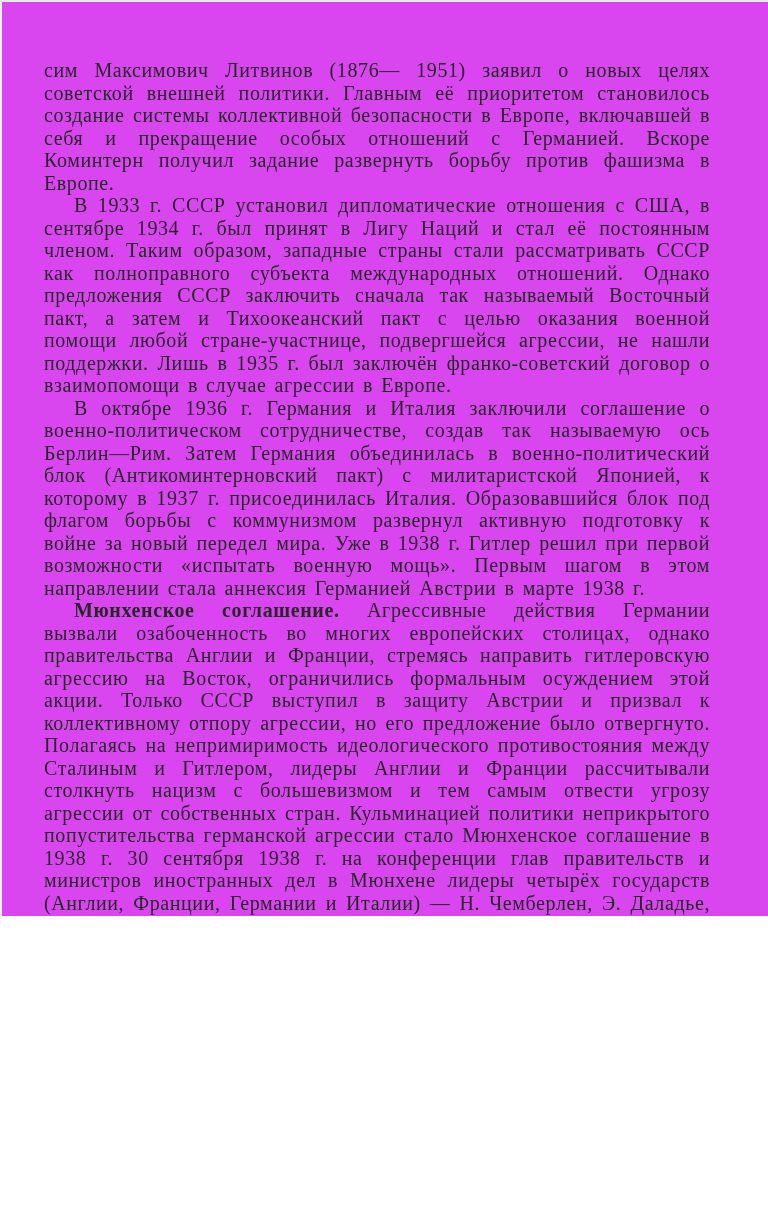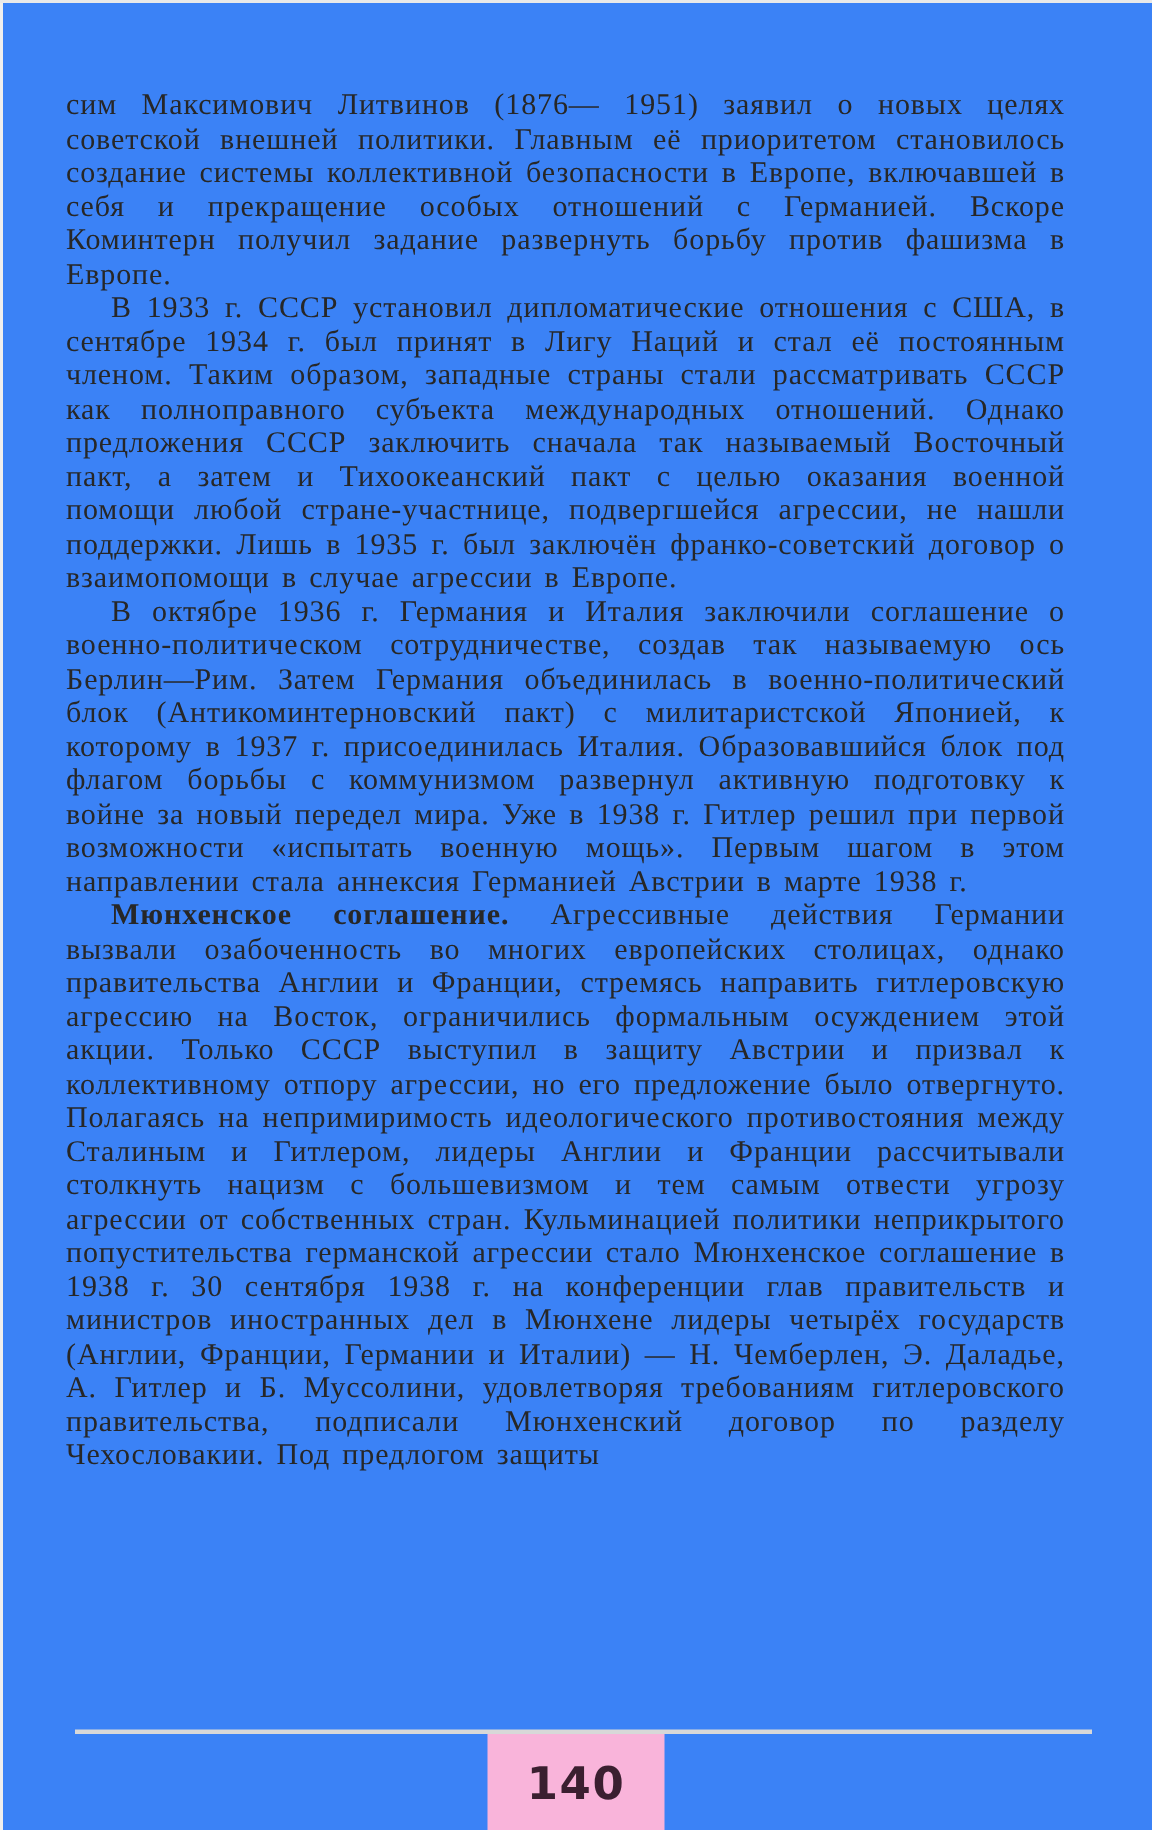--- a/index.html
+++ b/index.html
@@ -3,22 +3,22 @@
 <meta charset="utf-8">
 <style>
   html, body {
     margin: 0;
     padding: 0;
     background: #ffffff;
   }
   .page {
     position: relative;
     width: 768px;
-    height: 1220px;
-    background: #3b82f6;
+    height: 916px;
+    background: #d946ef;
     overflow: hidden;
     border-top: 2px solid #e9e9e9;
     box-sizing: border-box;
     font-family: "Liberation Serif", "DejaVu Serif", serif;
   }
   .page::before {
     
     content: "";
     position: absolute;
     left: 0; top: 0; bottom: 0;

